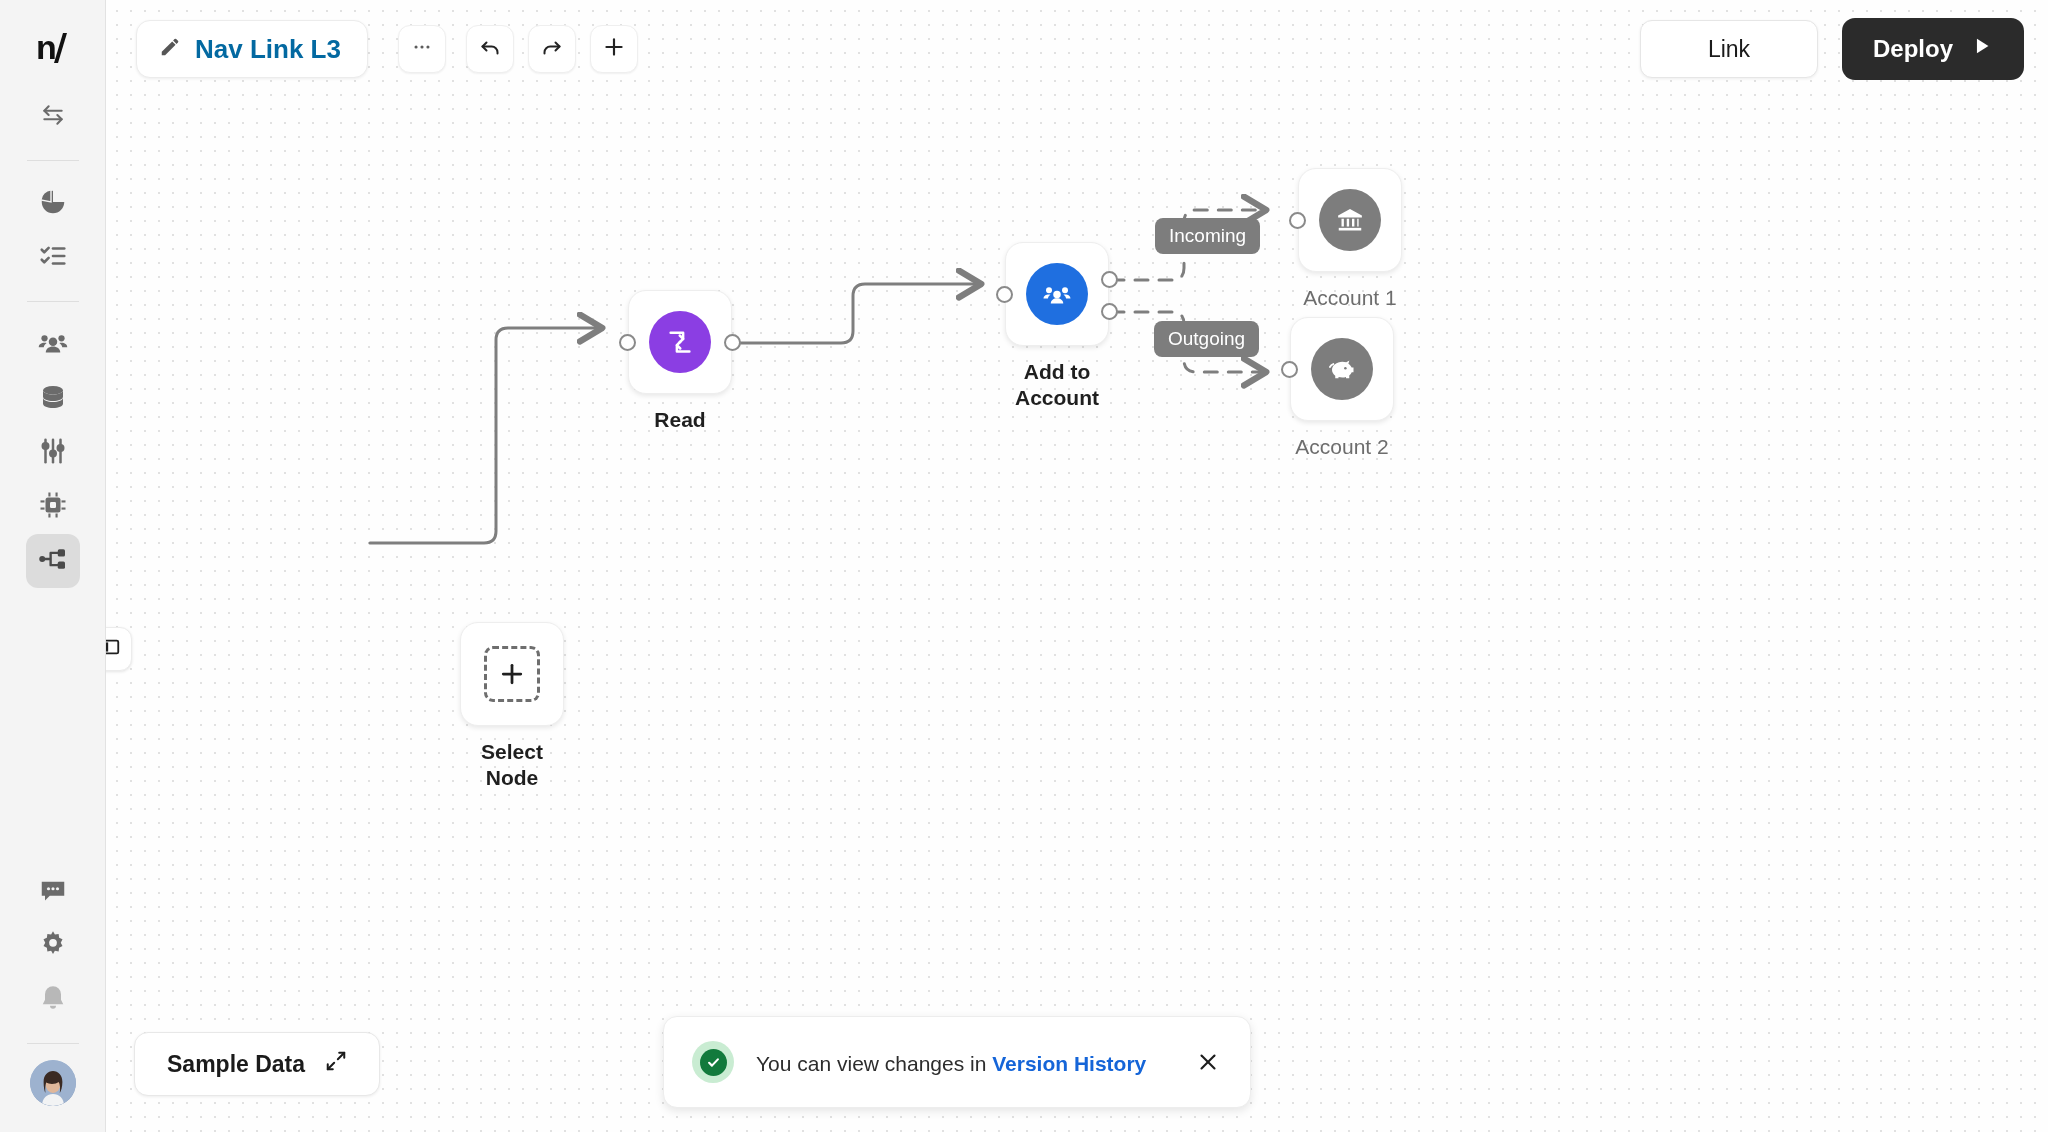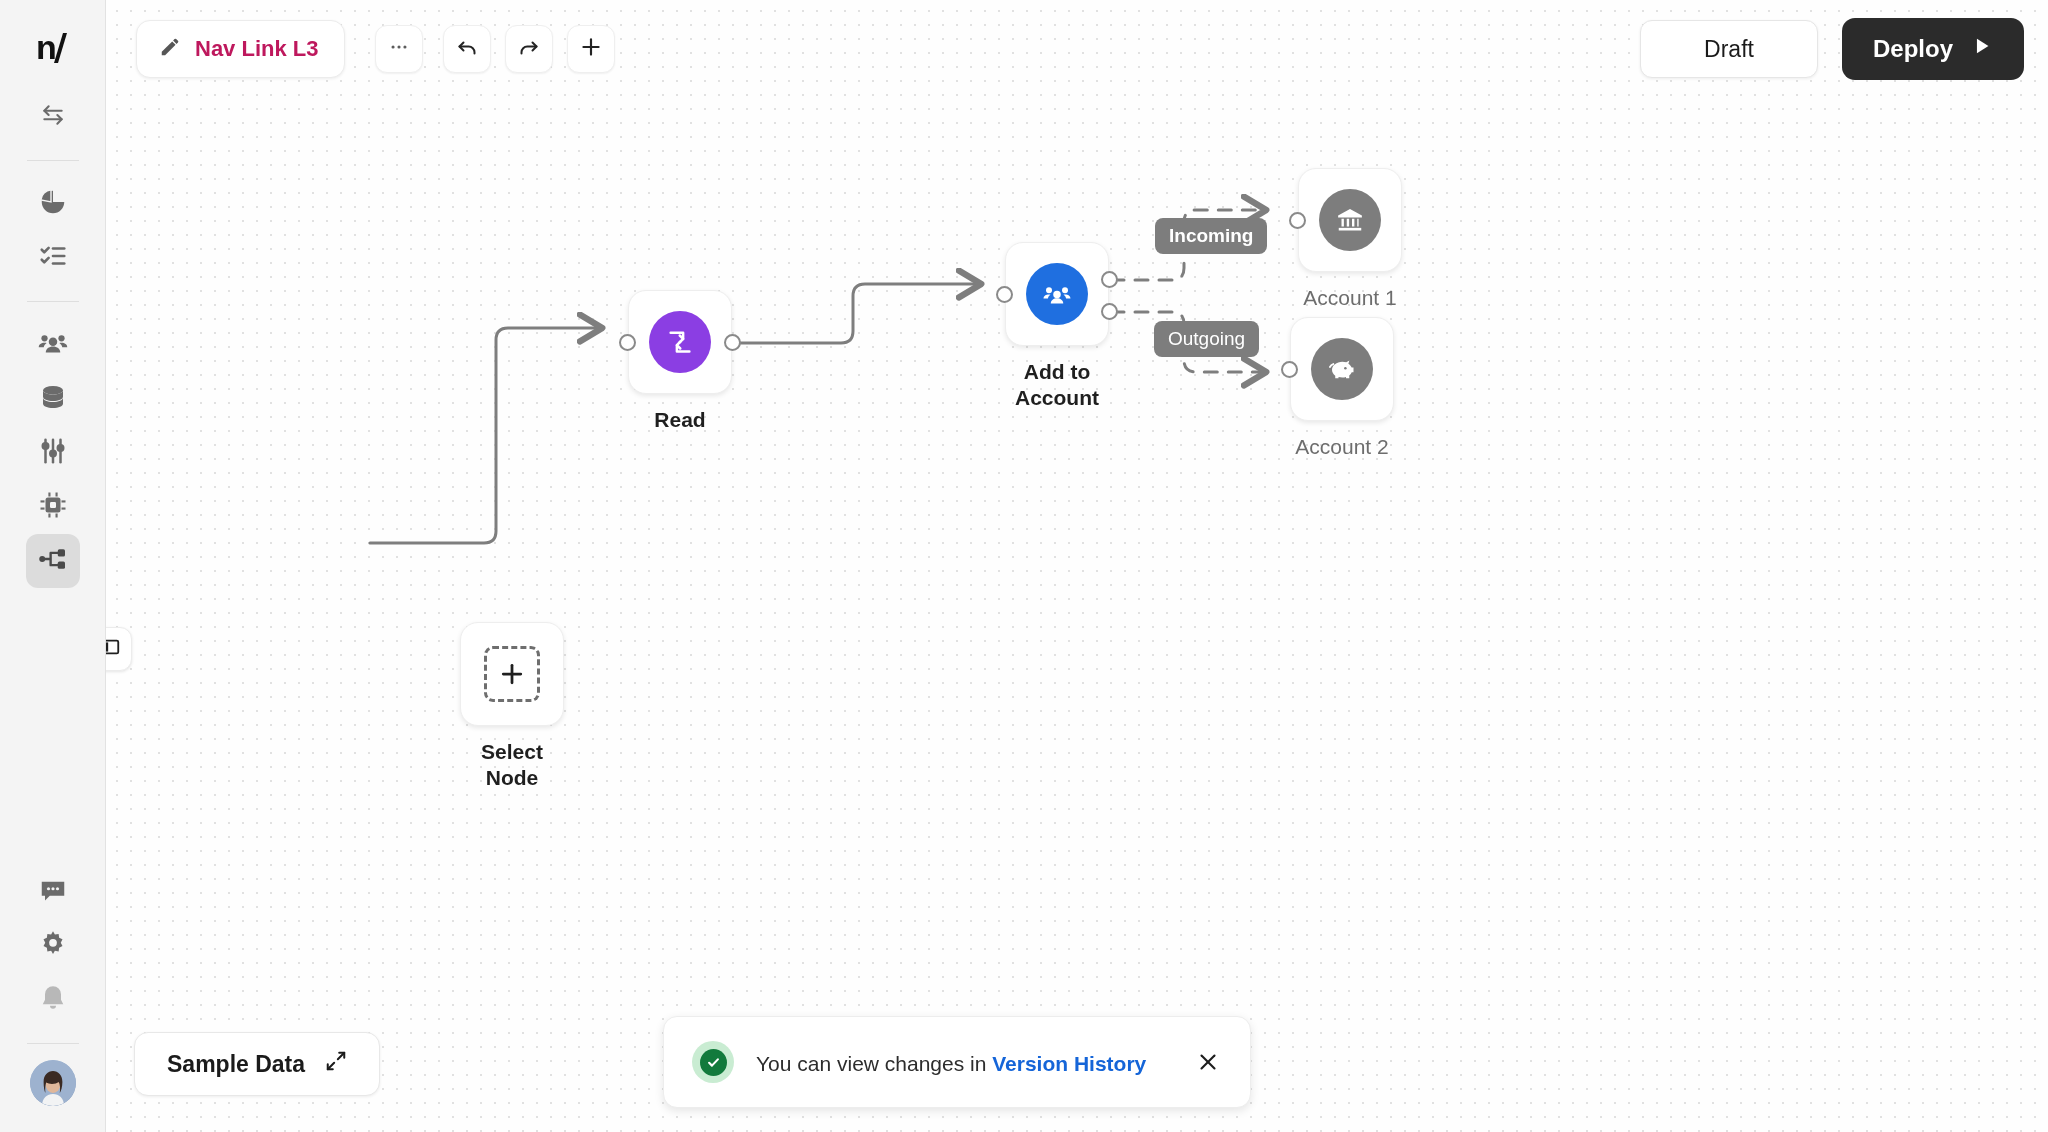--- a/index.html
+++ b/index.html
@@ -62,21 +62,21 @@
     display: flex; align-items: center; padding: 0 24px 0 30px;
     z-index: 20; pointer-events: none;
   }
   .topbar > * { pointer-events: auto; }
   .title-chip {
     height: 58px; display: flex; align-items: center; gap: 14px;
     background: #fff; border: 1px solid #ececec; border-radius: 14px;
     padding: 0 26px 0 22px; box-shadow: 0 1px 3px rgba(0,0,0,.07);
     cursor: pointer;
   }
-  .title-text { font-size: 22px; font-weight: bold; color: #be185d; white-space: nowrap; }
+  .title-text { font-size: 26px; font-weight: bold; color: #0369a1; white-space: nowrap; }
   .tb-btn {
     width: 48px; height: 48px; border-radius: 12px; background: #fff;
     border: 1px solid #efefef; box-shadow: 0 1px 2px rgba(0,0,0,.06);
     display: flex; align-items: center; justify-content: center;
     color: #2a2a2a; cursor: pointer; margin-left: 14px;
   }
   .tb-btn.first { margin-left: 30px; }
   .tb-btn.grp { margin-left: 20px; }
   .spacer { flex: 1 1 auto; }
   .exit-btn {
@@ -338,21 +338,21 @@
 
       <path d="M264 543 L378 543 Q390 543 390 531 L390 340 Q390 328 402 328 L496 328" fill="none" stroke="#7e7e7e" stroke-width="3" stroke-linecap="round" marker-end="url(#arw)"></path>
 
       <path d="M618 343 L735 343 Q747 343 747 331 L747 296 Q747 284 759 284 L875 284" fill="none" stroke="#7e7e7e" stroke-width="3" stroke-linecap="round" marker-end="url(#arw)"></path>
 
       <path d="M1005 280 L1066 280 Q1078 280 1078 268 L1078 222 Q1078 210 1090 210 L1160 210" fill="none" stroke="#7e7e7e" stroke-width="3" stroke-dasharray="13 11" stroke-linecap="round" marker-end="url(#arw)"></path>
 
       <path d="M1005 312 L1066 312 Q1078 312 1078 324 L1078 360 Q1078 372 1090 372 L1160 372" fill="none" stroke="#7e7e7e" stroke-width="3" stroke-dasharray="13 11" stroke-linecap="round" marker-end="url(#arw)"></path>
     </svg>
 
-    <div class="edge-pill" style="left:1049px; top:218px;font-weight:bold;">Incoming</div>
+    <div class="edge-pill" style="left:1049px; top:218px;">Incoming</div>
     <div class="edge-pill" style="left:1048px; top:321px;">Outgoing</div>
 
 
     <div class="node" style="left:899px; top:242px;">
       <div class="node-card">
         <div class="node-disc" style="background:#1f6fe0;">
           <svg width="30" height="30" viewBox="0 0 24 24" fill="#fff">
               <circle cx="12" cy="12.4" r="3"></circle>
               <path d="M7 19.6c0-2.8 2.3-4.3 5-4.3s5 1.5 5 4.3z"></path>
               <circle cx="5.6" cy="9" r="2.4"></circle>
@@ -468,21 +468,21 @@
         <span>
           <svg width="26" height="26" viewBox="0 0 24 24" fill="none" stroke="#232323" stroke-width="2" stroke-linecap="round">
               <path d="M12 5v14"></path>
               <path d="M5 12h14"></path>
             </svg>
         </span>
       </div>
 
       <div class="spacer"></div>
 
-      <div class="exit-btn">Draft</div>
+      <div class="exit-btn">Link</div>
       <div class="deploy-btn">
         <span>Deploy</span>
         <span>
           <svg width="22" height="22" viewBox="0 0 24 24" fill="#fff">
               <path d="M6.5 4.2L19 12 6.5 19.8z"></path>
             </svg>
         </span>
       </div>
     </div>
 

